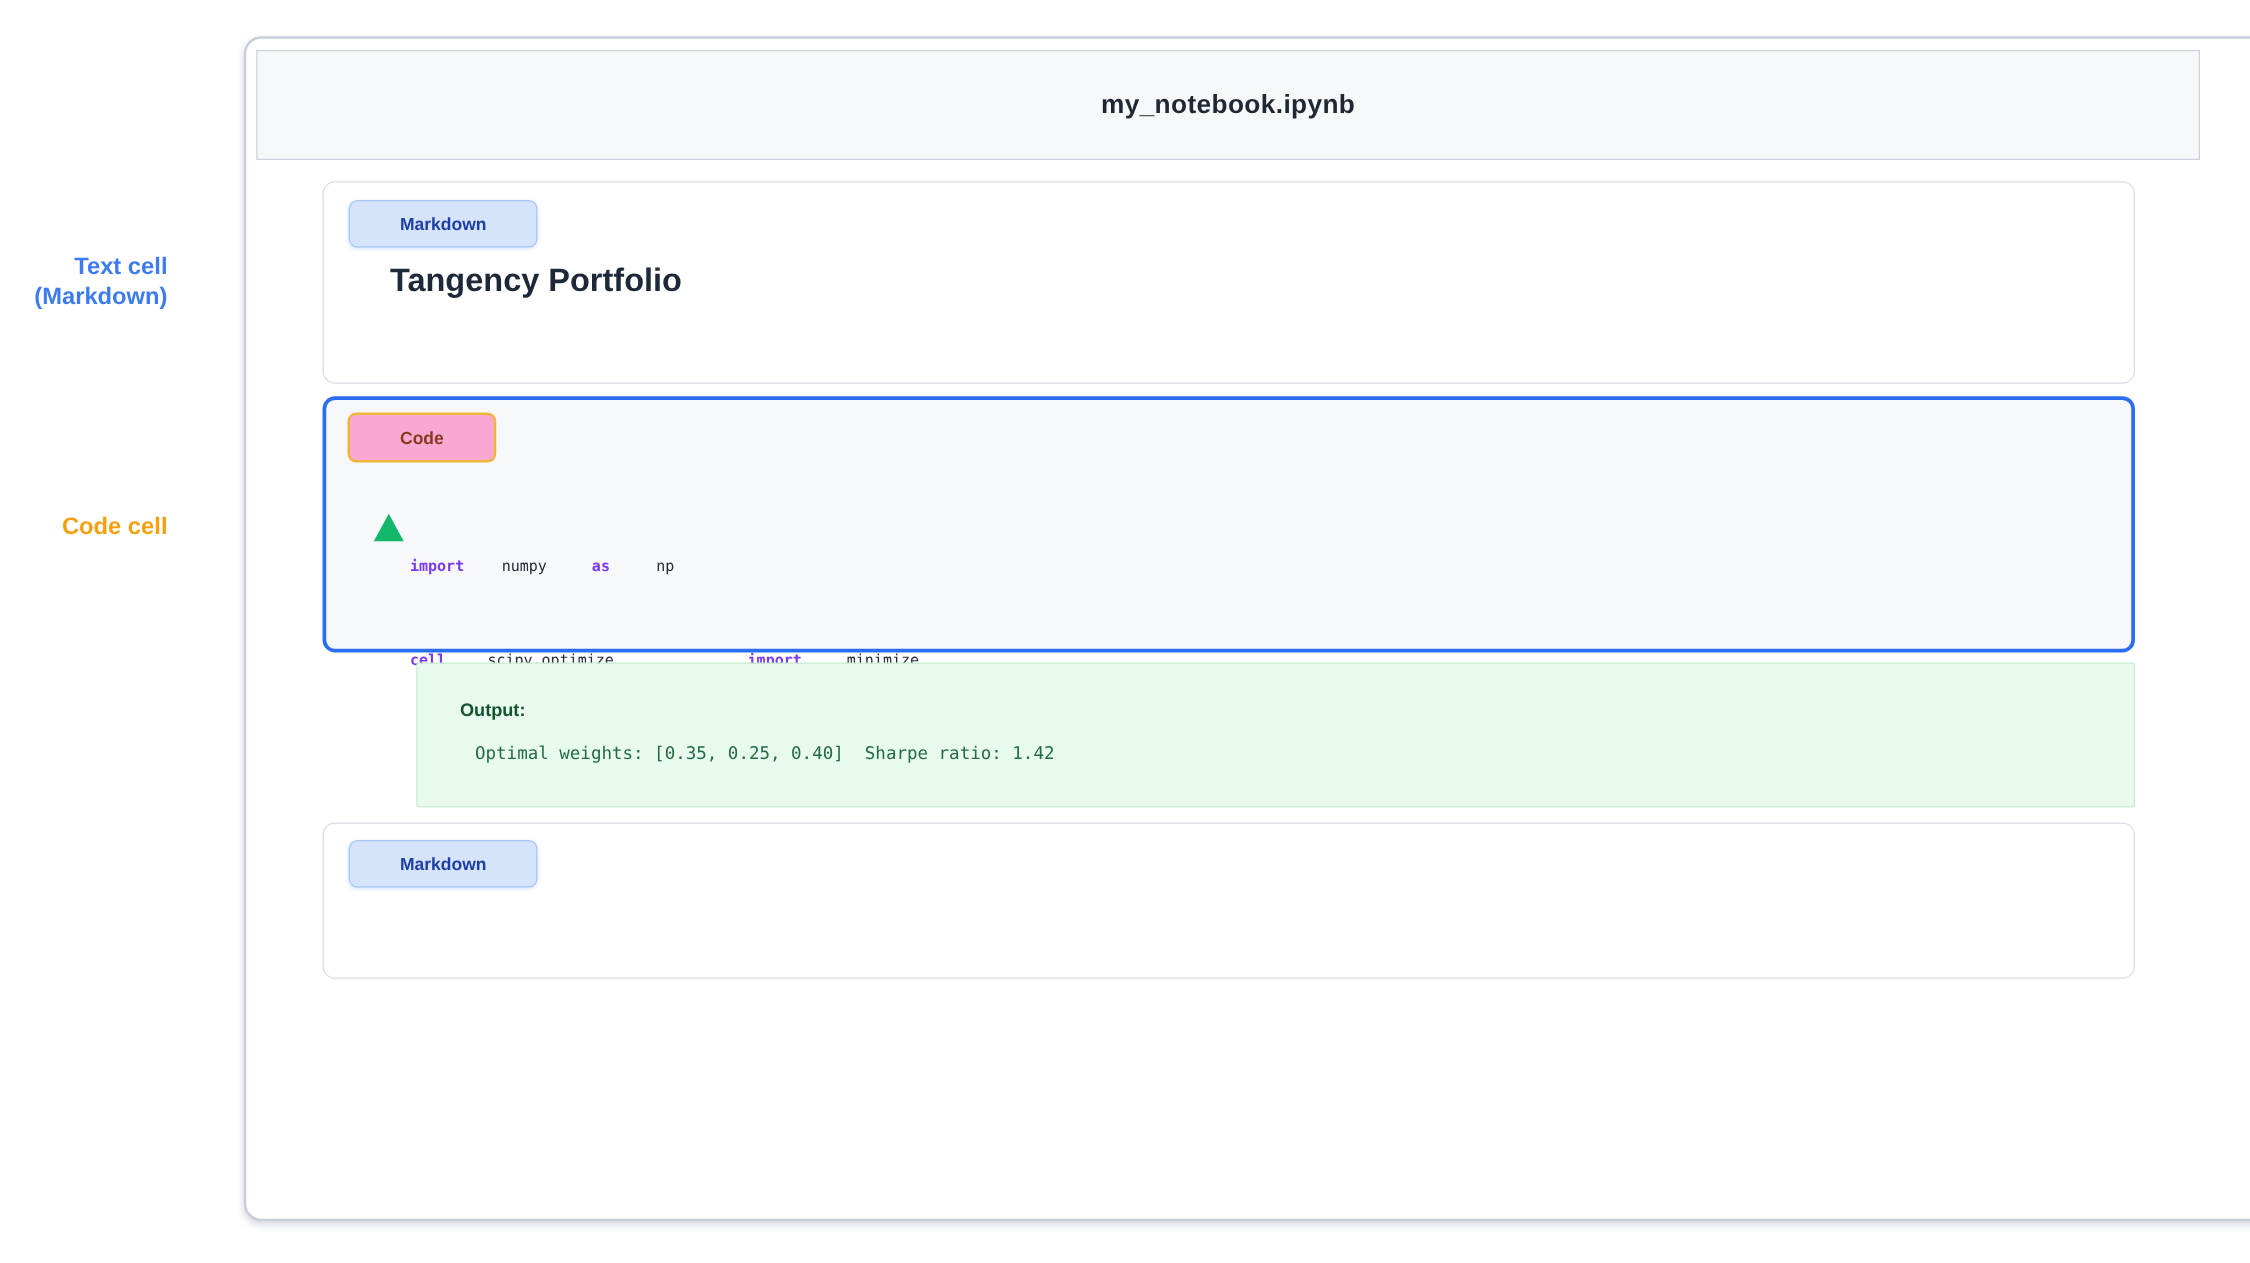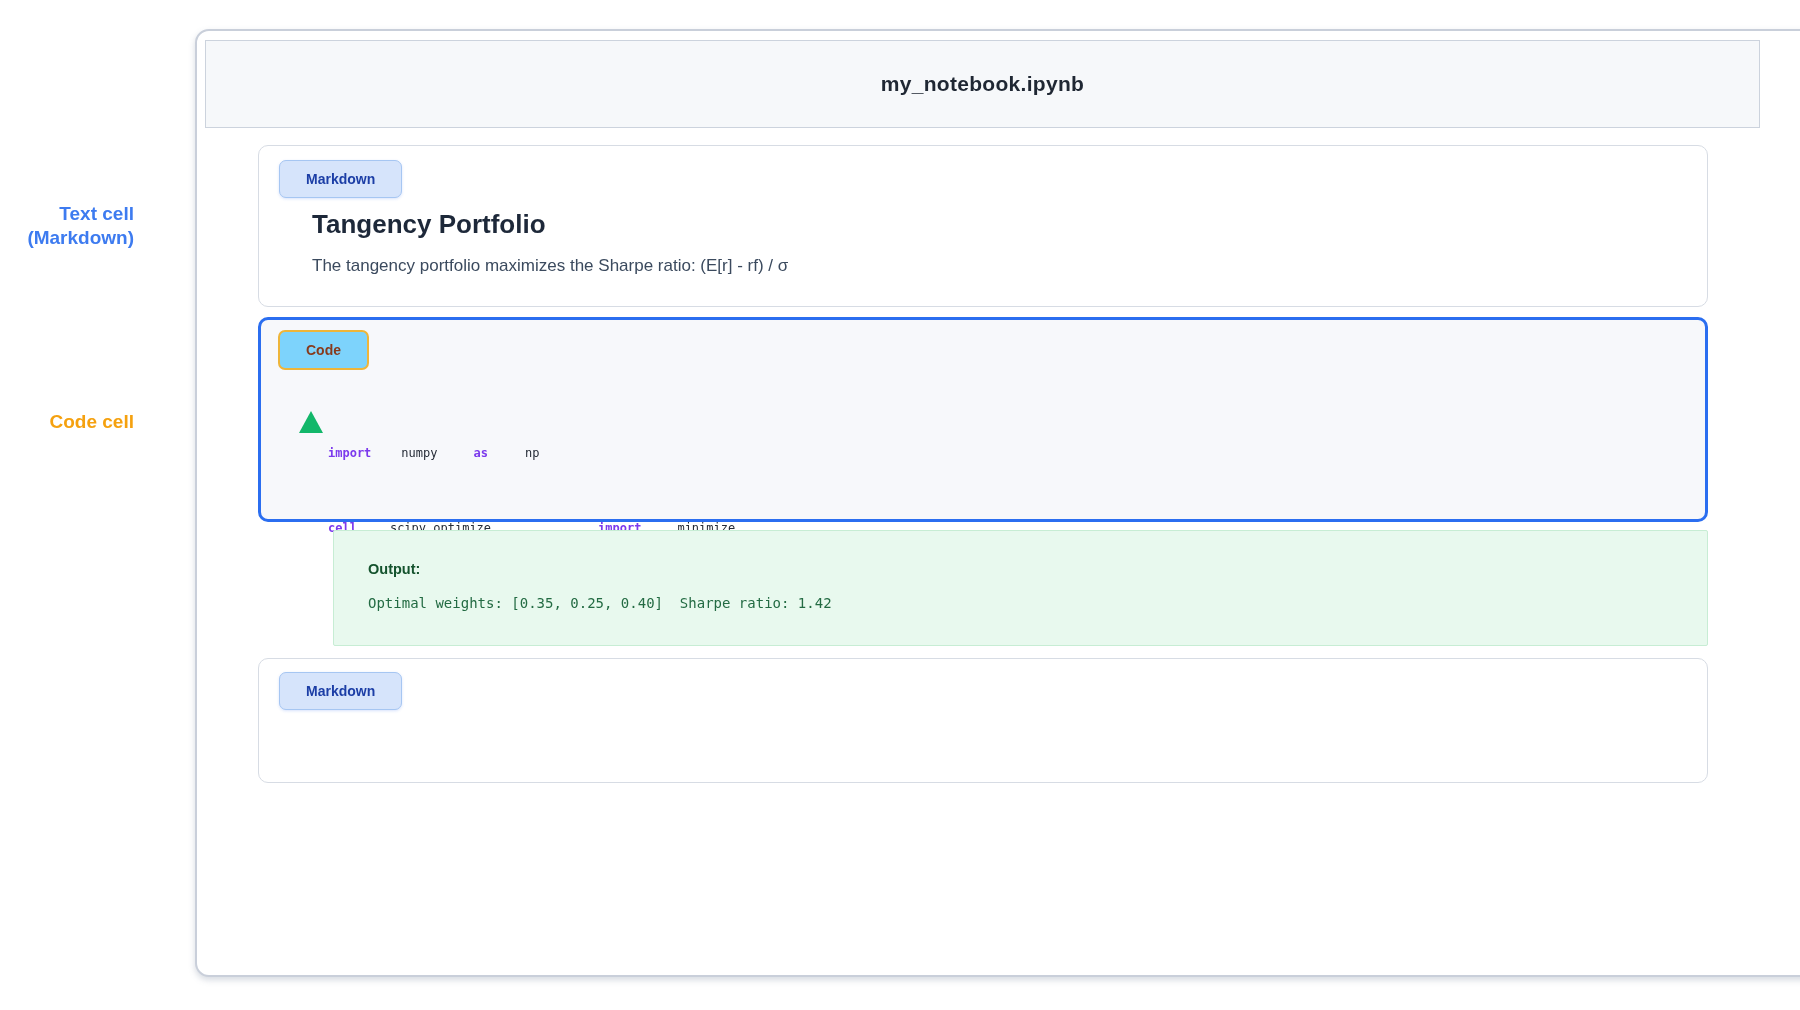--- a/index.html
+++ b/index.html
@@ -23,24 +23,24 @@
 
   
   .cell { position:absolute; left:61px; width:1450px; background:#ffffff;
           border:1px solid #d7dce4; border-radius:10px; }
   .cell-md1  { top:114px; height:162px; }
   .cell-code { top:286px; height:205px; background:#f7f8fb;
                border:3px solid #2b6ef0; }
   .cell-md2  { top:627px; height:125px; }
 
   .badge { position:absolute; display:inline-block; font-size:14px; font-weight:bold;
-           padding:10px 26px; border-radius:7px; }
+           padding:10px 40px; border-radius:7px; }
   .badge-md   { background:#d6e4fb; border:1px solid #a6c6f2; color:#1c3ea6;
                 box-shadow:0 1px 3px rgba(59,115,240,0.20); }
-  .badge-code { background:#7dd3fc; border:2px solid #eeb53a; color:#873a1c; }
+  .badge-code { background:#f9a8d4; border:2px solid #eeb53a; color:#873a1c; }
 
   .cell-md1 .badge  { left:20px; top:14px; }
   .cell-code .badge { left:17px; top:10px; }
   .cell-md2 .badge  { left:20px; top:13px; }
 
   .md-heading { position:absolute; left:53px; top:62px; font-size:26px; line-height:32px;
                 font-weight:bold; color:#1d2839; }
   .md-text    { position:absolute; left:53px; font-size:17px; line-height:22px;
                 color:#3b4a5e; }
   .cell-md1 .md-text { top:109px; }
@@ -56,21 +56,21 @@
   .code-line  { height:25px; }
   .kw { color:#7c3aed; font-weight:bold; }
   .g27 { margin-right:37px; } .g30 { margin-right:30px; } .g33 { margin-right:33px; }
   .g36 { margin-right:36px; } .g107 { margin-right:107px; }
 
   
   .output-box { position:absolute; left:136px; top:499px; width:1375px; height:116px;
                 background:#e8f9ee; border:1px solid #c7edd4; border-radius:2px; }
   .output-label { position:absolute; left:34px; top:30px; font-size:14.5px;
                   font-weight:bold; color:#14532d; }
-  .output-text  { position:absolute; left:34px; top:64px;
+  .output-text  { position:absolute; left:46px; top:64px;
                   font-family:"DejaVu Sans Mono", monospace; font-size:14px;
                   color:#236b43; white-space:pre; }
 </style>
 </head>
 <body>
 
 <div class="side-label label-text-cell">
   <div>Text cell</div>
   <div>(Markdown)</div>
 </div>
@@ -78,21 +78,20 @@
 
 <div class="window">
 
   <div class="header">
     <span class="title">my_notebook.ipynb</span>
   </div>
 
   <div class="cell cell-md1">
     <span class="badge badge-md">Markdown</span>
     <div class="md-heading">Tangency Portfolio</div>
-    <div class="md-text">The tangency portfolio maximizes the Sharpe ratio: (E[r] - rf) / σ</div>
   </div>
 
   <div class="cell cell-code">
     <span class="badge badge-code">Code</span>
     <div class="run-icon"></div>
     <div class="code-lines">
       <div class="code-line"><span class="kw g30">import</span><span class="g36">numpy</span><span class="kw g27">as</span><span>np</span></div>
       <div class="code-line"><span class="kw g33">cell</span><span class="g107">scipy.optimize</span><span class="kw g36">import</span><span>minimize</span></div>
       <div class="code-line"></div>
       <div class="code-line"><span>weights = minimize(neg_sharpe, x0, ...)</span></div>

